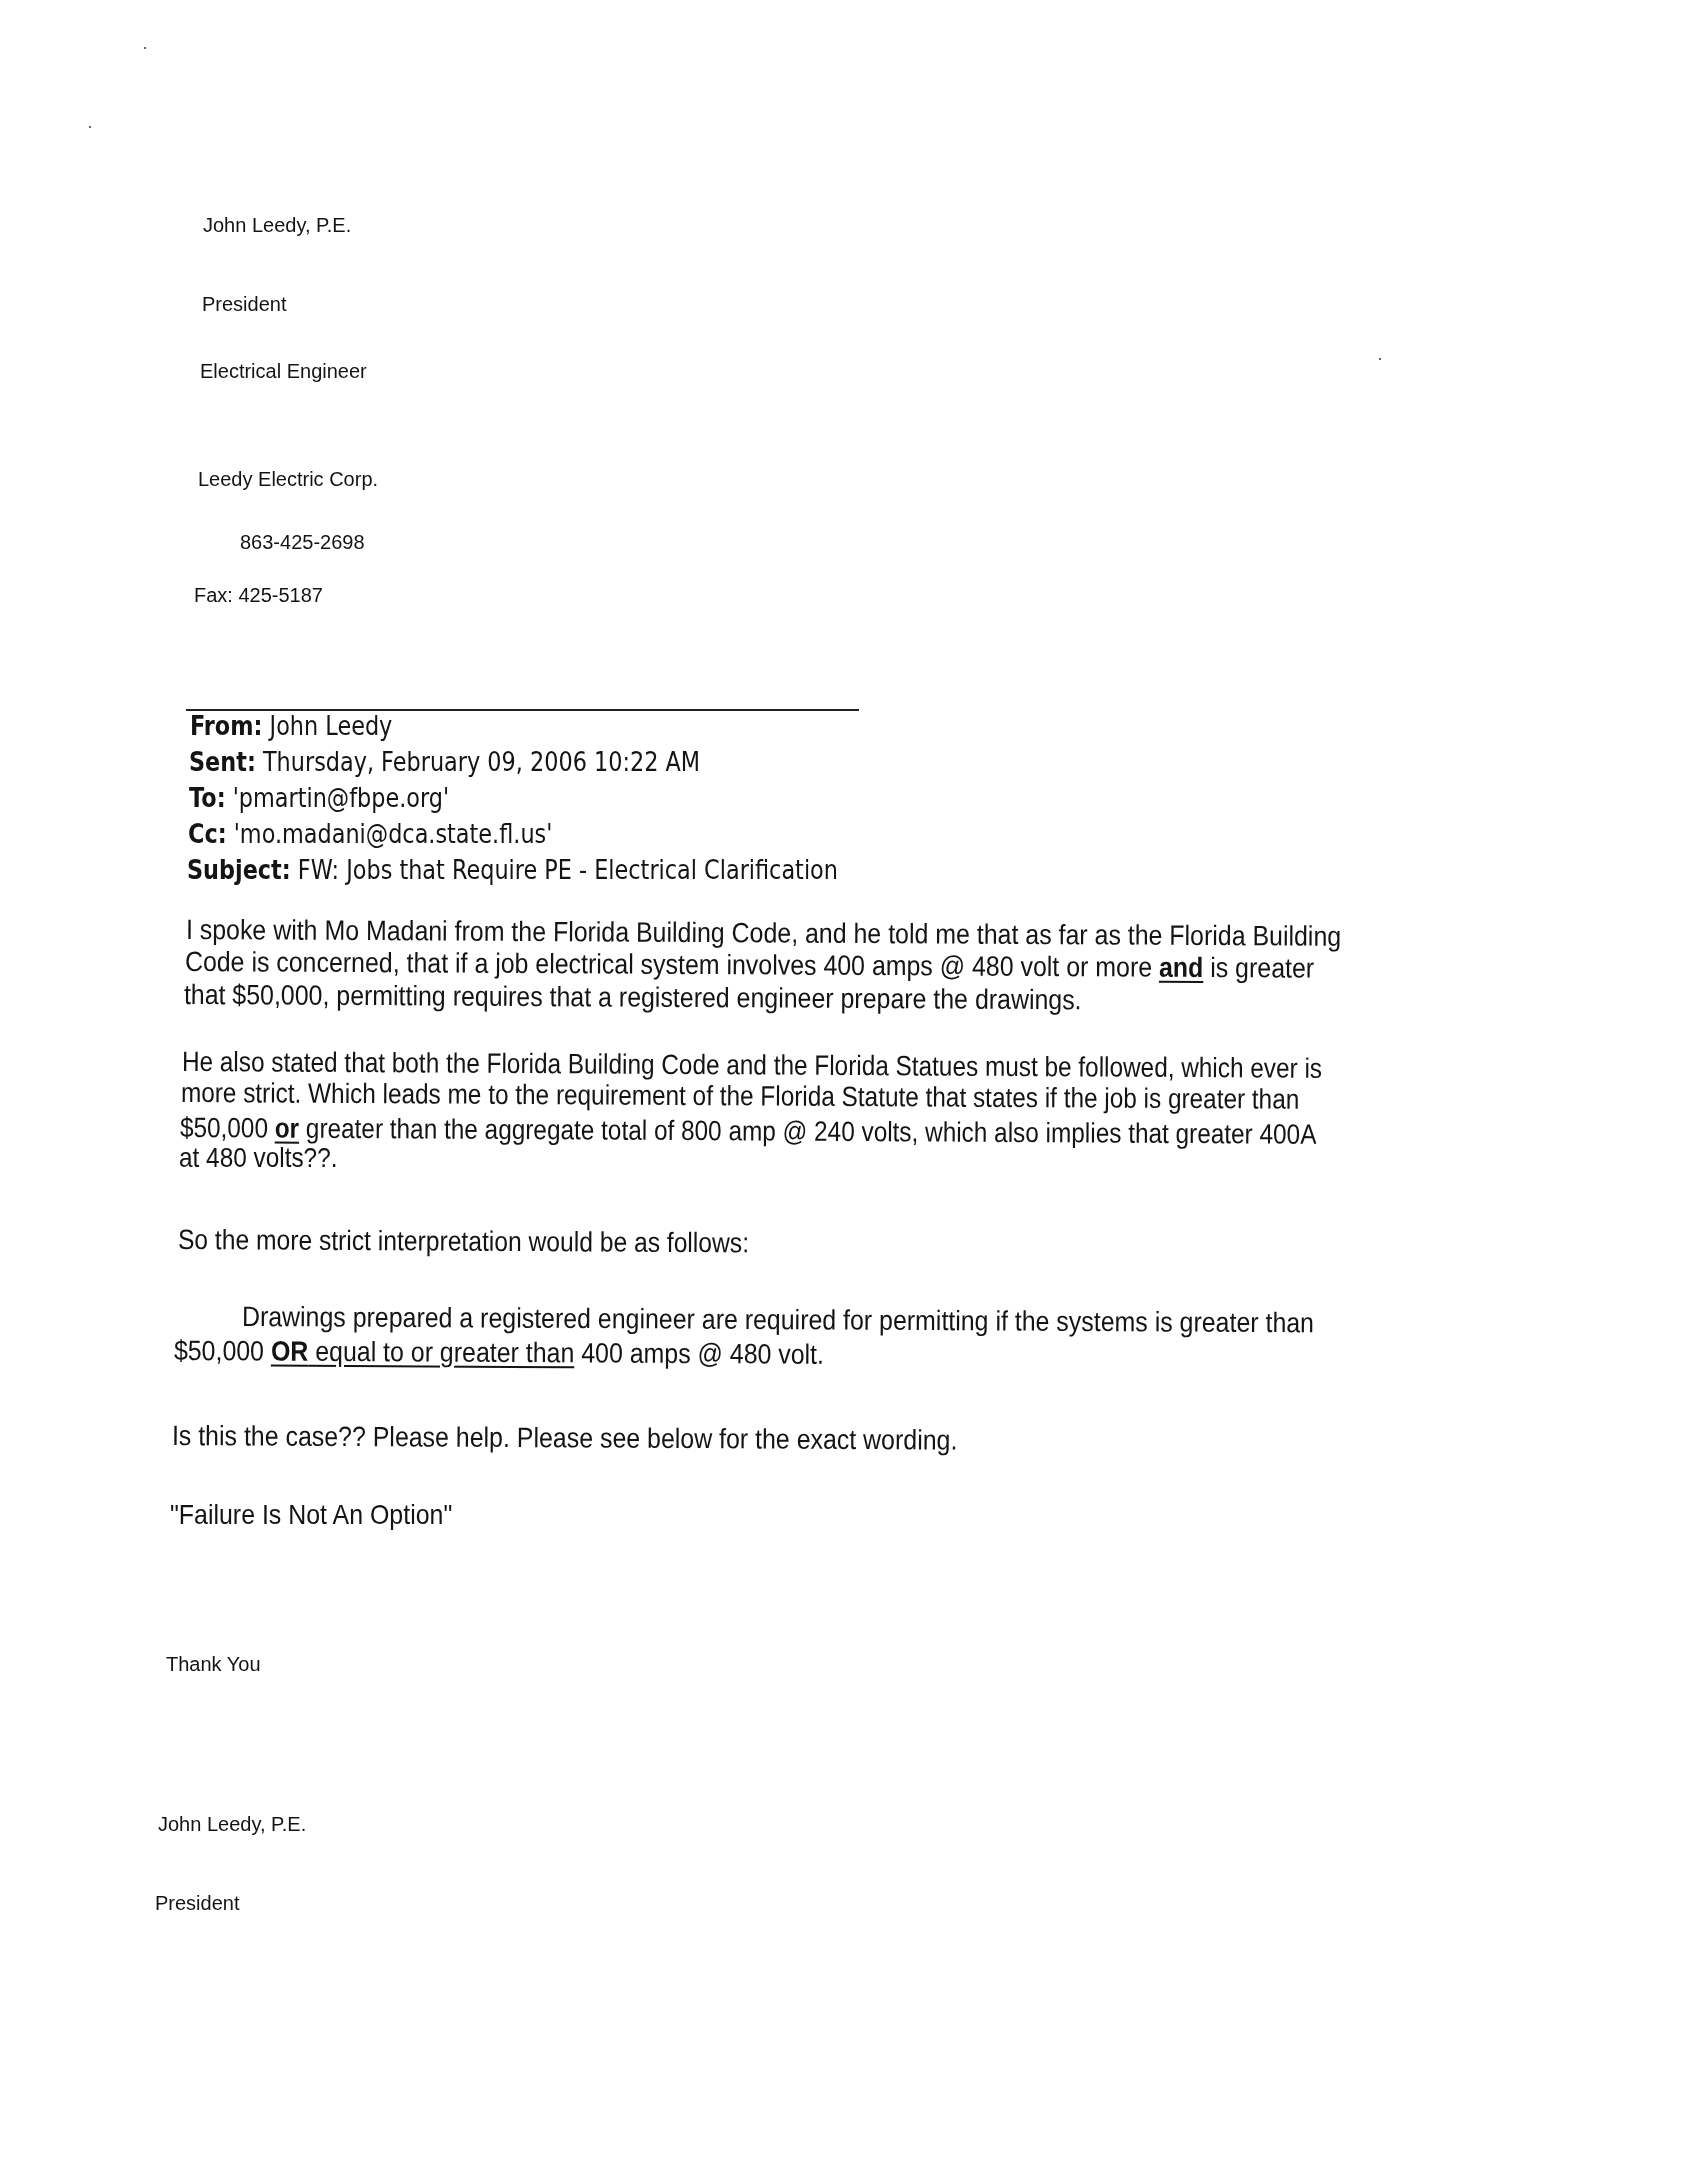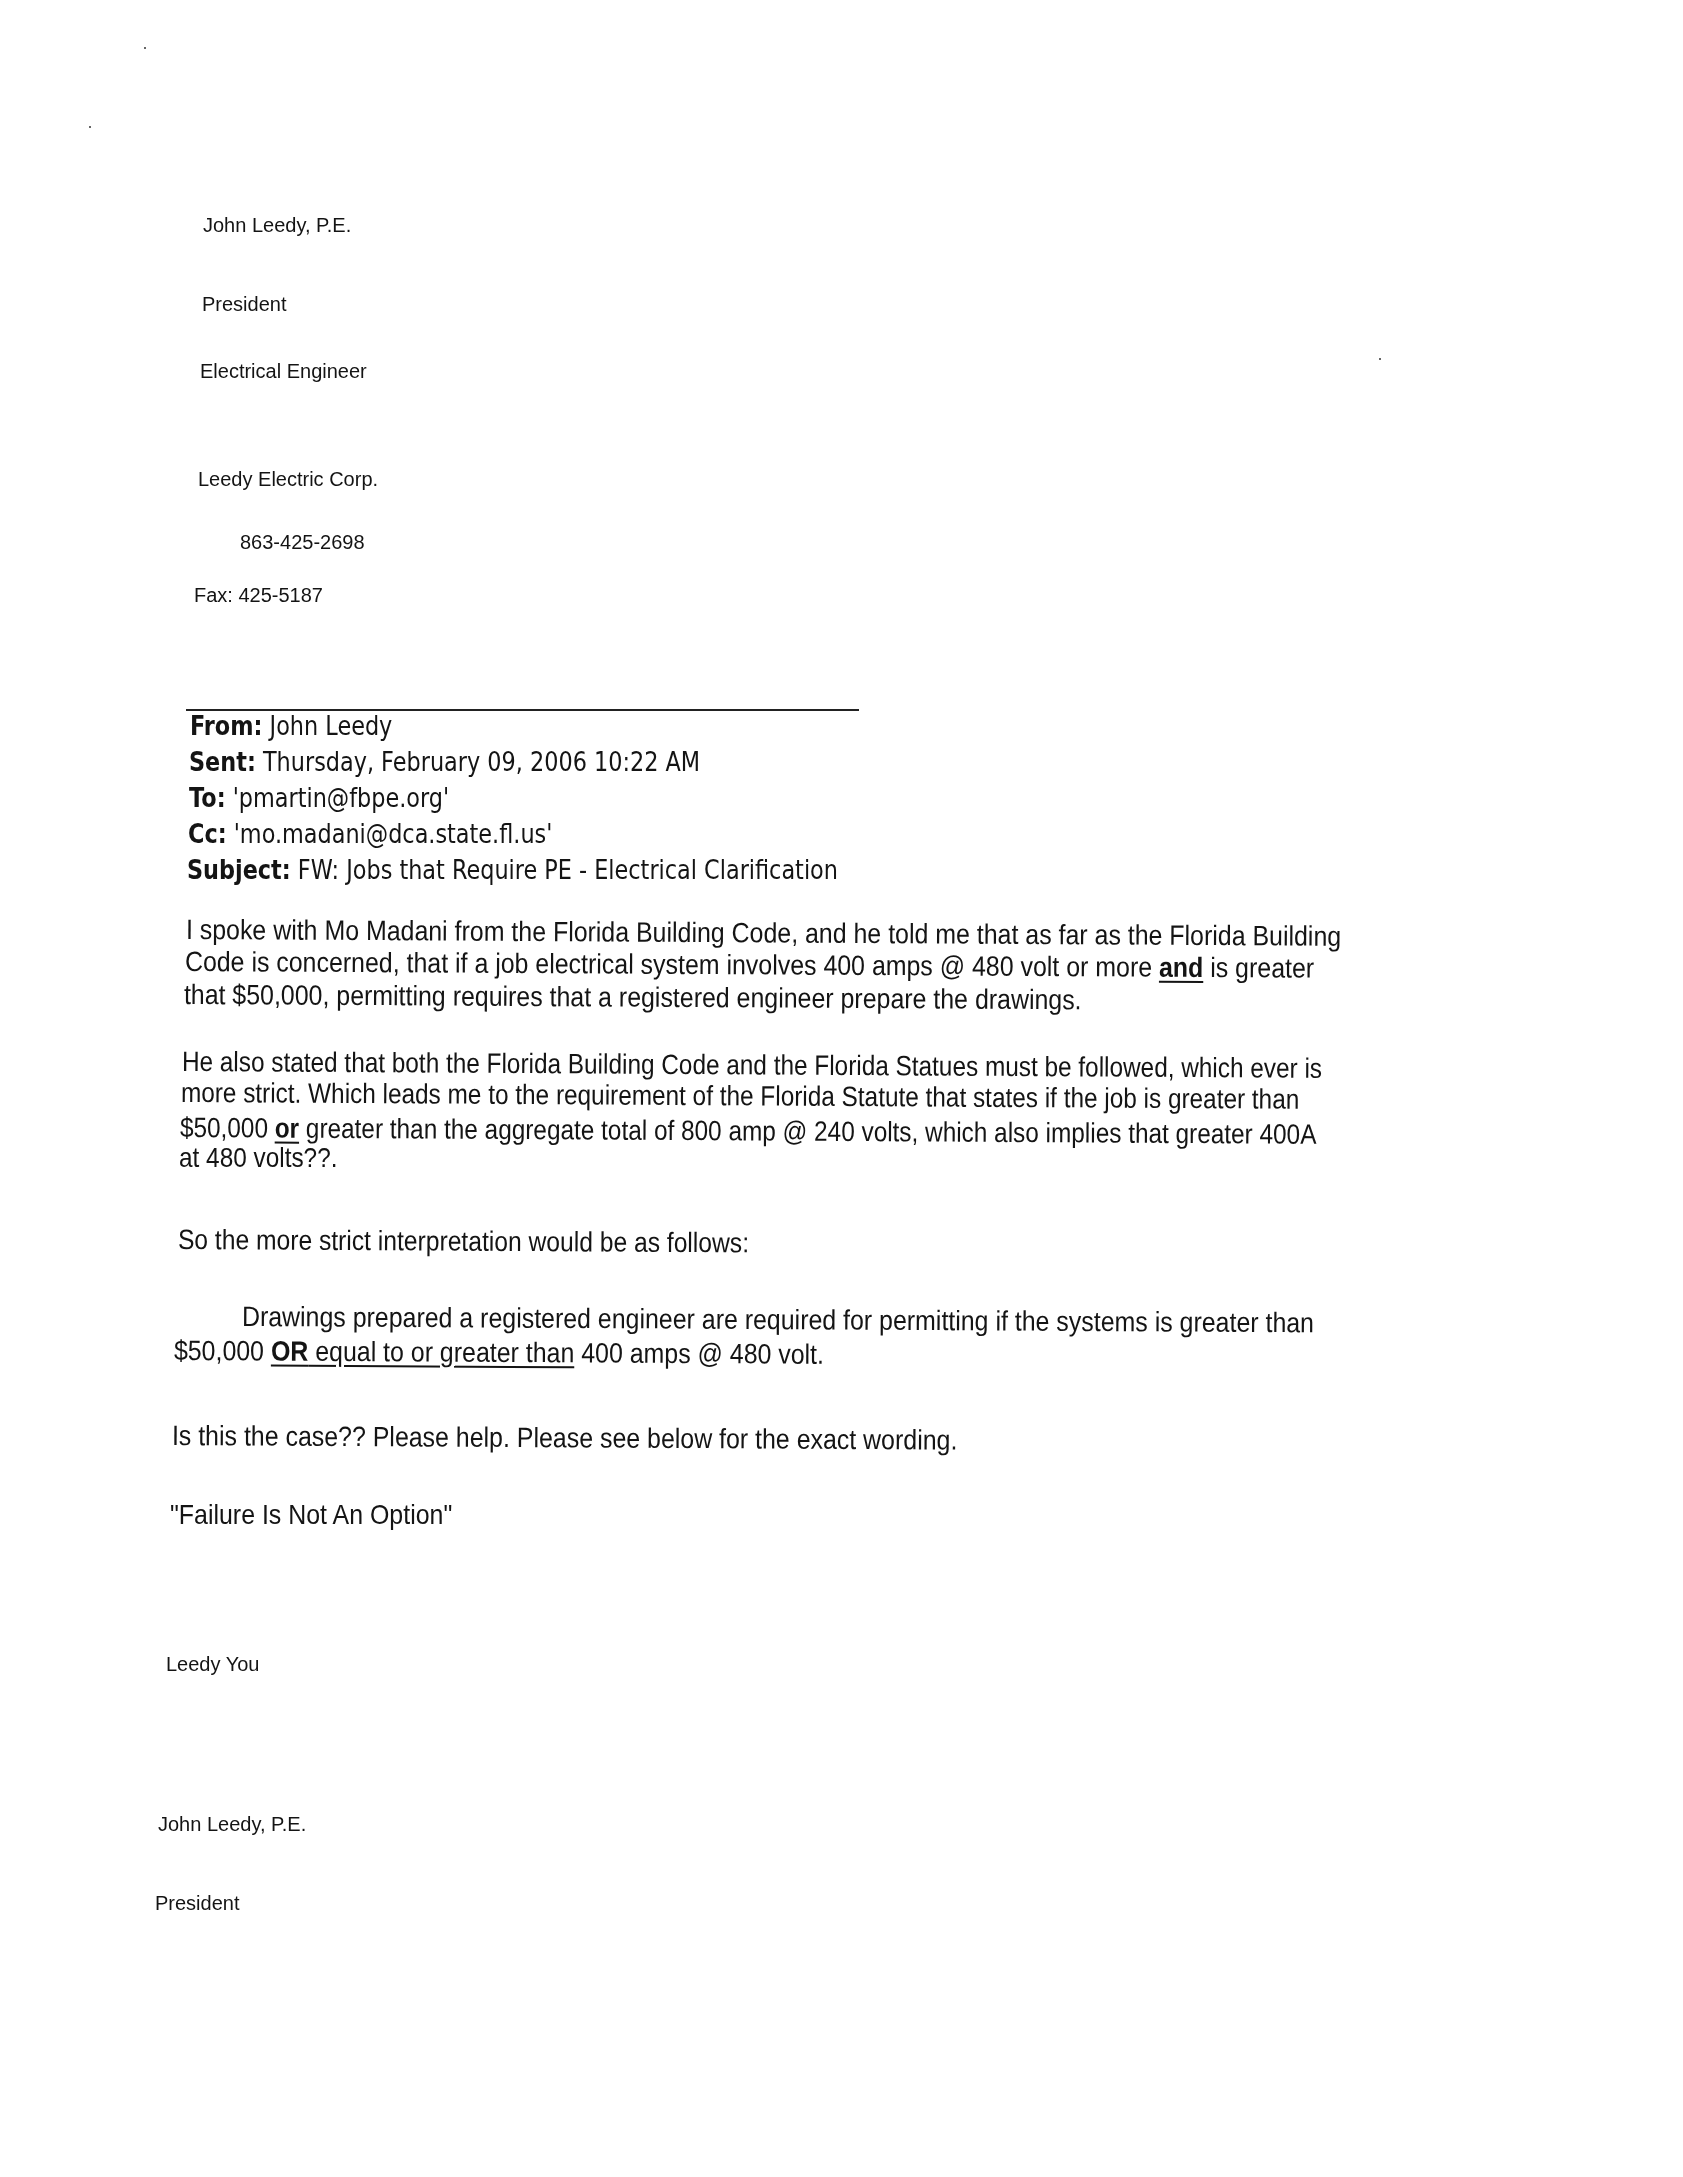--- a/index.html
+++ b/index.html
@@ -66,17 +66,17 @@
 <div class="a body" style="left:178px;top:1223px;transform:scaleX(0.88) rotate(0.3deg);">So the more strict interpretation would be as follows:</div>
 
 <div class="a body" style="left:242px;top:1300px;transform:scaleX(0.89) rotate(0.3deg);">Drawings prepared a registered engineer are required for permitting if the systems is greater than</div>
 <div class="a body" style="left:174px;top:1334px;transform:scaleX(0.89) rotate(0.3deg);">
   <span>$50,000 </span><span class="ub">OR</span><span class="u"> equal to or greater than</span><span> 400 amps @ 480 volt.</span>
 </div>
 
 <div class="a body" style="left:172px;top:1419px;transform:scaleX(0.89) rotate(0.3deg);">Is this the case??  Please help.  Please see below for the exact wording.</div>
 <div class="a body" style="left:170px;top:1498px;transform:scaleX(0.89);">"Failure Is Not An Option"</div>
 
-<div class="a" style="left:166px;top:1653px;">Leedy You</div>
+<div class="a" style="left:166px;top:1653px;">Thank You</div>
 
 <div class="a" style="left:158px;top:1813px;">John Leedy, P.E.</div>
 <div class="a" style="left:155px;top:1892px;">President</div>
 
 
 </body></html>

